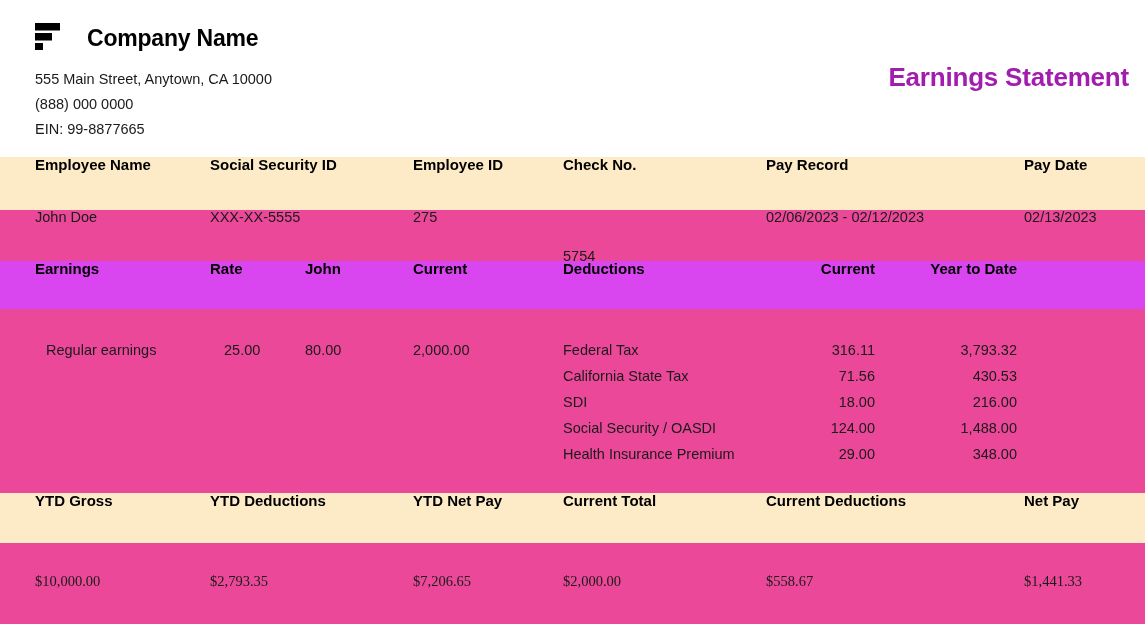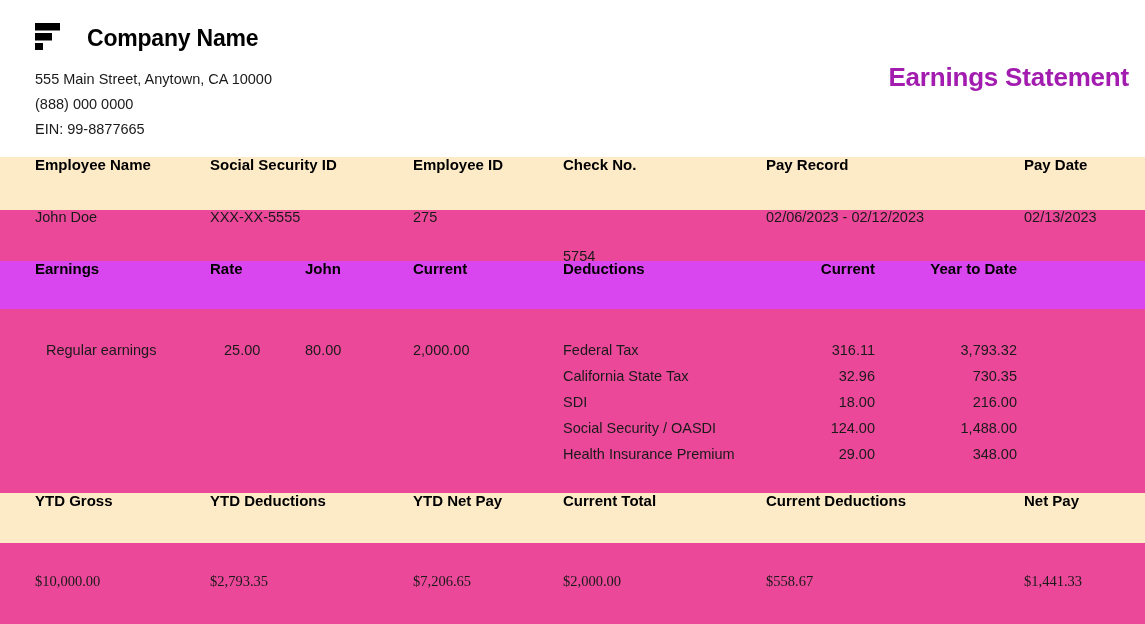--- a/index.html
+++ b/index.html
@@ -180,22 +180,22 @@
     <div class="ed-line" style="left:35px;  top:34px;margin-left:11px;">Regular earnings</div>
     <div class="ed-line" style="left:224px; top:34px;">25.00</div>
     <div class="ed-line" style="left:305px; top:34px;">80.00</div>
     <div class="ed-line" style="left:413px; top:34px;">2,000.00</div>
 
     <div class="ed-line" style="left:563px; top:34px;">Federal Tax</div>
     <div class="ed-line right" style="left:700px; top:34px; width:175px;">316.11</div>
     <div class="ed-line right" style="left:880px; top:34px; width:137px;">3,793.32</div>
 
     <div class="ed-line" style="left:563px; top:60px;">California State Tax</div>
-    <div class="ed-line right" style="left:700px; top:60px; width:175px;">32.96</div>
-    <div class="ed-line right" style="left:880px; top:60px; width:137px;">730.35</div>
+    <div class="ed-line right" style="left:700px; top:60px; width:175px;">71.56</div>
+    <div class="ed-line right" style="left:880px; top:60px; width:137px;">430.53</div>
 
     <div class="ed-line" style="left:563px; top:86px;">SDI</div>
     <div class="ed-line right" style="left:700px; top:86px; width:175px;">18.00</div>
     <div class="ed-line right" style="left:880px; top:86px; width:137px;">216.00</div>
 
     <div class="ed-line" style="left:563px; top:112px;">Social Security / OASDI</div>
     <div class="ed-line right" style="left:700px; top:112px; width:175px;">124.00</div>
     <div class="ed-line right" style="left:880px; top:112px; width:137px;">1,488.00</div>
 
     <div class="ed-line" style="left:563px; top:138px;">Health Insurance Premium</div>

